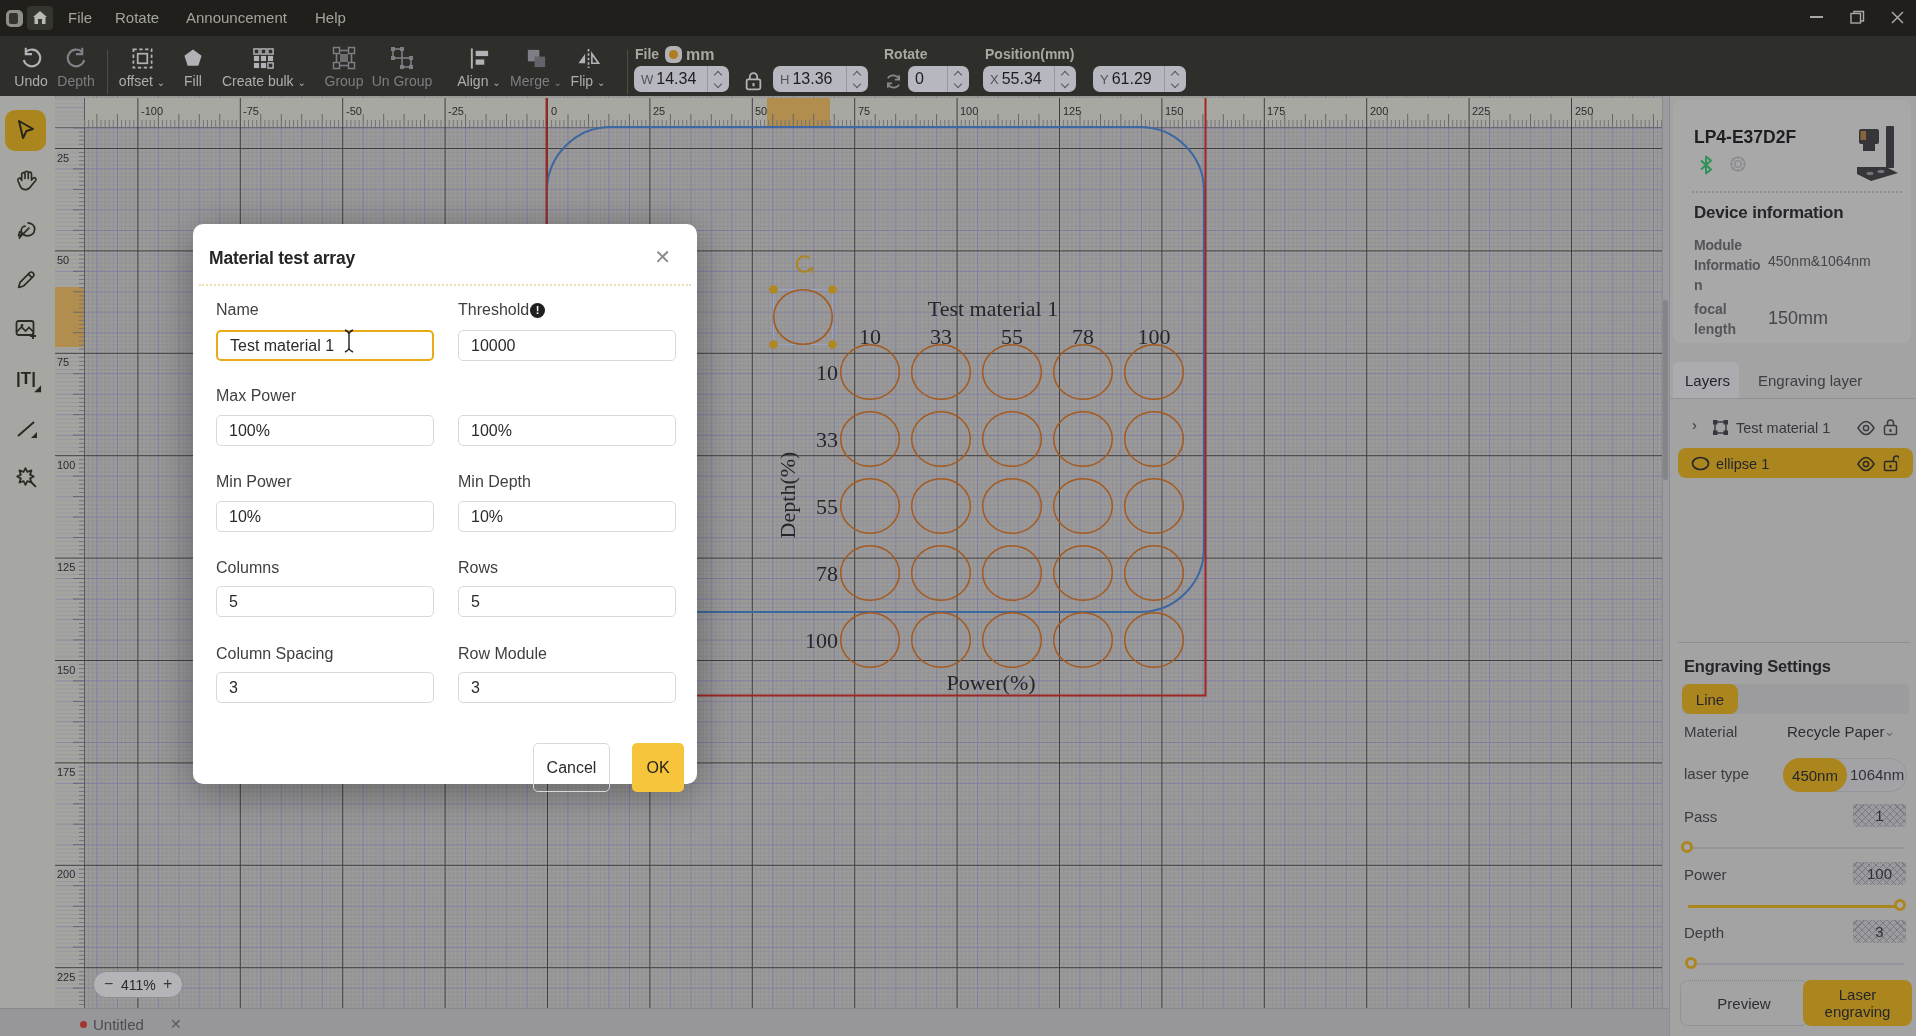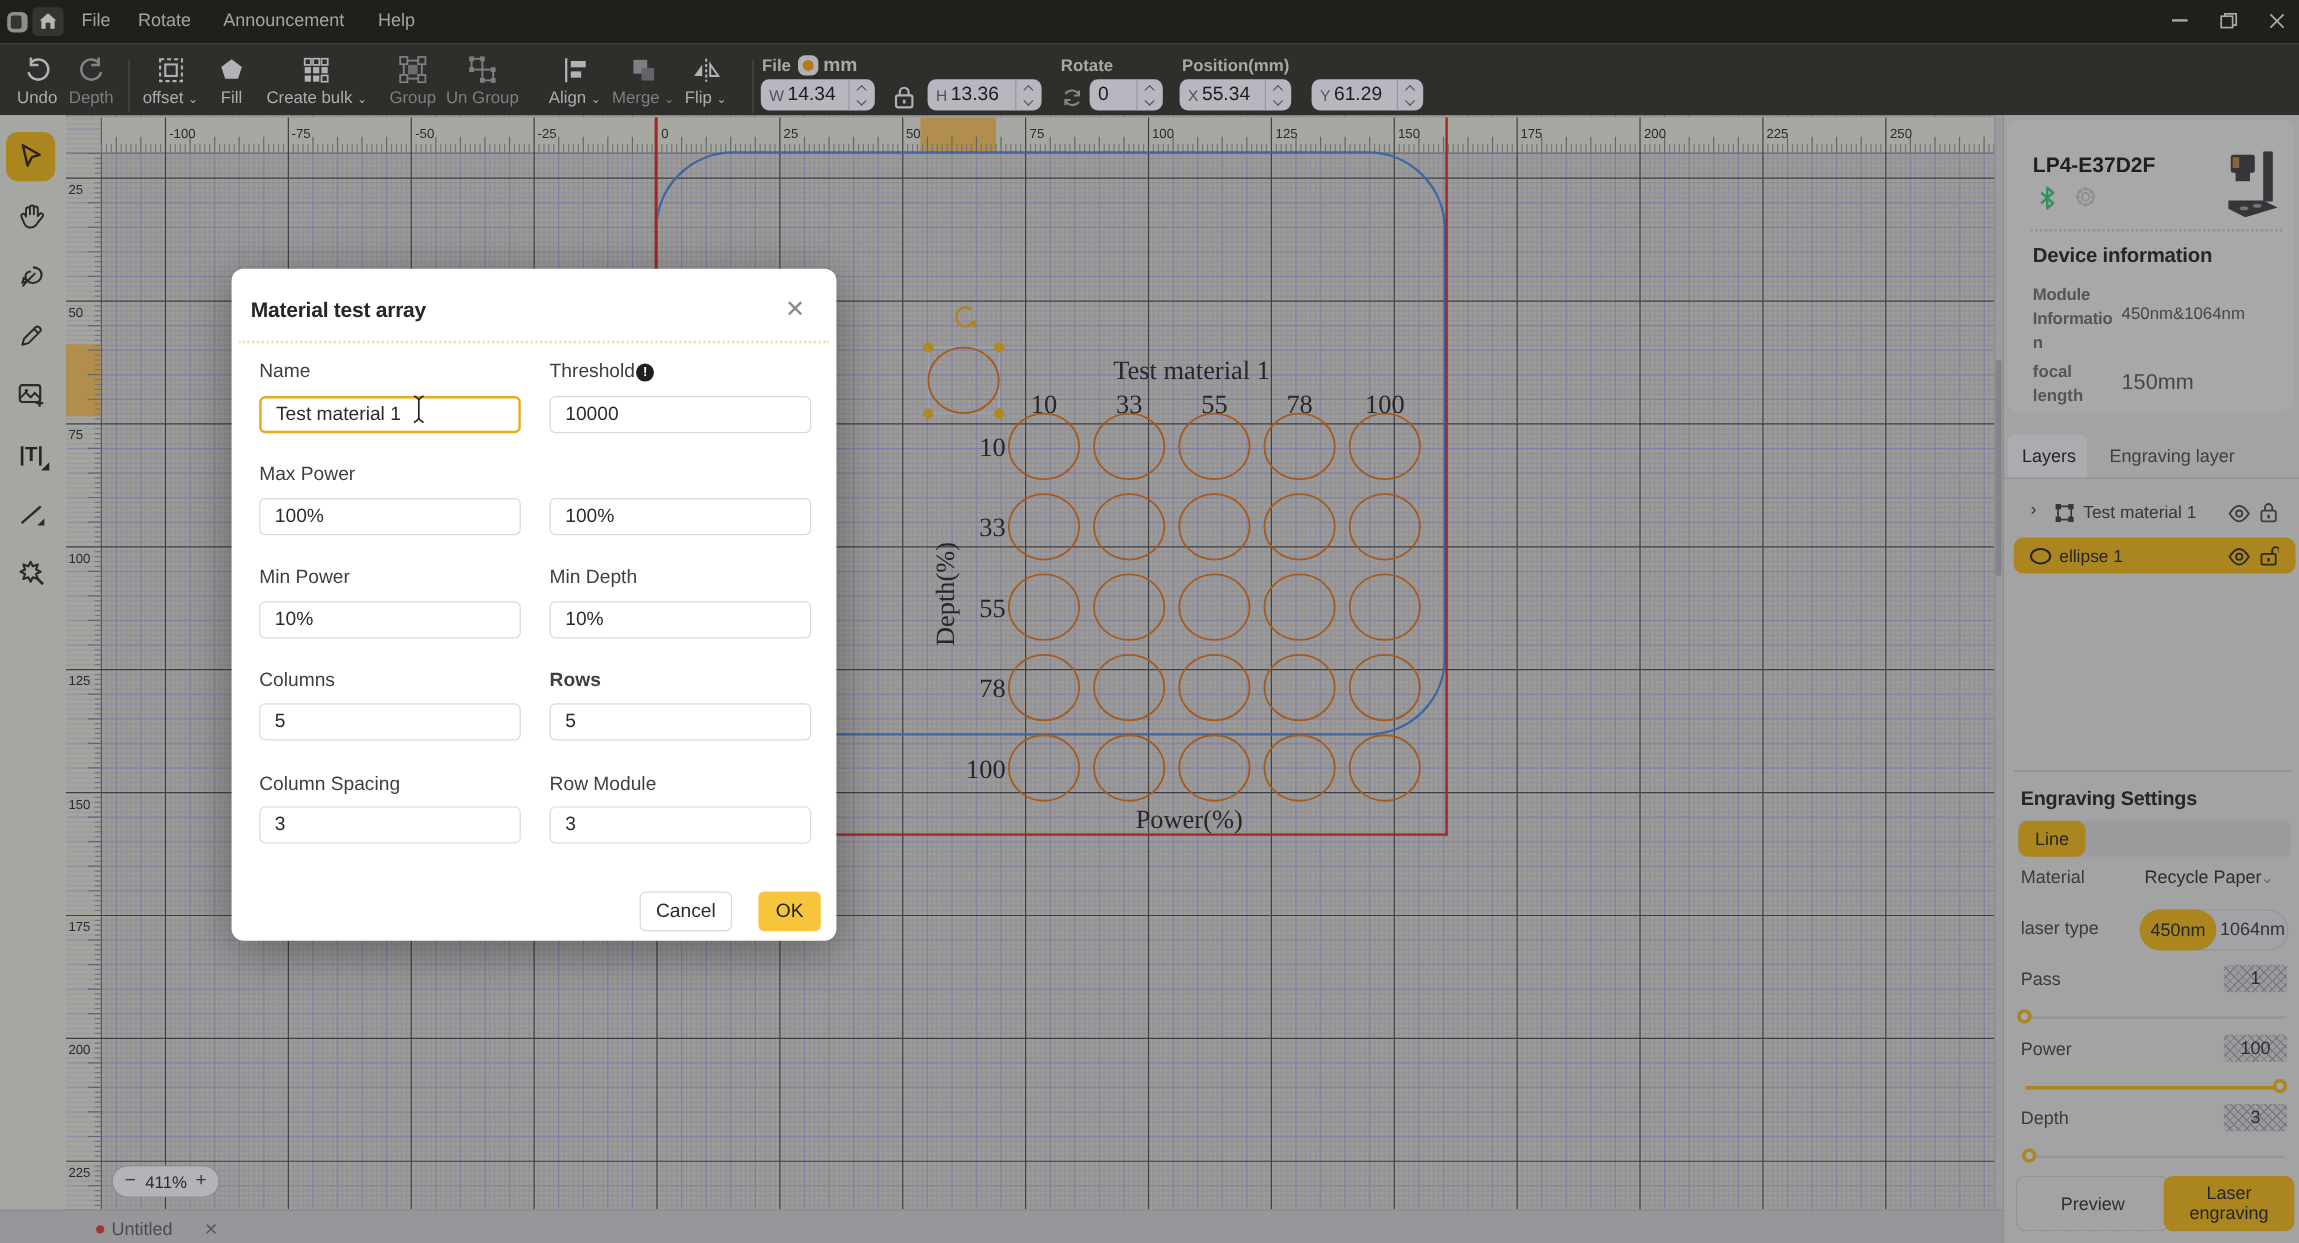--- a/index.html
+++ b/index.html
@@ -34,21 +34,21 @@
   #rpanel { position:absolute; left:1669px; top:96px; width:247px; height:940px; background:#a3a3a3; border-left:1px solid #8d8d8d; }
   
   #bottombar { position:absolute; left:0; top:1008px; width:1669px; height:28px; background:#97979b; border-top:1px solid #88888c; }
   
   #dialog { position:absolute; left:193px; top:224px; width:504px; height:560px; background:#fff; border-radius:10px; box-shadow:0 8px 40px rgba(0,0,0,0.35); }
   #dialog .dtitle { position:absolute; left:16px; top:24px; font-size:17.5px; font-weight:bold; color:#262626; letter-spacing:-0.2px; }
   #dialog .dclose { position:absolute; right:26px; top:21px; font-size:20px; color:#8c8c8c; }
   #dialog .hdiv { position:absolute; left:6px; top:60px; width:492px; border-top:2px dotted #ecdCA8; opacity:0.9; }
   .dlabel { position:absolute; font-size:16px; color:#3f3f3f; }
   .dinput { position:absolute; width:218px; height:31px; border:1px solid #d9d9d9; border-radius:5px; background:#fff; font-size:16px; color:#2b2b2b; line-height:29px; padding-left:12px; }
-  .dbtn { position:absolute; height:33px; border-radius:5px; font-size:16px; display:flex; align-items:center; justify-content:center; }
+  .dbtn { position:absolute; height:49px; border-radius:5px; font-size:16px; display:flex; align-items:center; justify-content:center; }
   .dval { width:53px; height:23px; font-size:15px; color:#2e2e34; text-align:center; line-height:23px; border-radius:3px;
     background:#9b9b9f; background-image:repeating-linear-gradient(45deg, rgba(118,118,124,.85) 0 1px, transparent 1px 5px),repeating-linear-gradient(-45deg, rgba(118,118,124,.85) 0 1px, transparent 1px 5px); }
   .knob { width:12px; height:12px; border-radius:50%; background:#a8a8ac; border:3px solid #ab861f; }
 </style>
 </head>
 <body>
 <div id="canvas">
     <svg id="cansvg" width="1614" height="912" viewBox="0 0 1614 912">
       <defs>
         <pattern id="grid" width="102.4" height="102.4" patternUnits="userSpaceOnUse" patternTransform="translate(82.9 52.5)">
@@ -480,21 +480,21 @@
   <div class="dinput" style="left:265px;top:106px;">10000</div>
   <div class="dlabel" style="left:23px;top:163px;">Max Power</div>
   <div class="dlabel" style="left:265px;top:163px;margin-top:32px;">Max Depth</div>
   <div class="dinput" style="left:23px;top:191px;">100%</div>
   <div class="dinput" style="left:265px;top:191px;">100%</div>
   <div class="dlabel" style="left:23px;top:249px;">Min Power</div>
   <div class="dlabel" style="left:265px;top:249px;">Min Depth</div>
   <div class="dinput" style="left:23px;top:277px;">10%</div>
   <div class="dinput" style="left:265px;top:277px;">10%</div>
   <div class="dlabel" style="left:23px;top:335px;">Columns</div>
-  <div class="dlabel" style="left:265px;top:335px;font-weight:bold;">Rows</div>
+  <div class="dlabel" style="left:265px;top:335px;">Rows</div>
   <div class="dinput" style="left:23px;top:362px;">5</div>
   <div class="dinput" style="left:265px;top:362px;">5</div>
   <div class="dlabel" style="left:23px;top:421px;">Column Spacing</div>
   <div class="dlabel" style="left:265px;top:421px;">Row Module</div>
   <div class="dinput" style="left:23px;top:448px;">3</div>
   <div class="dinput" style="left:265px;top:448px;">3</div>
   <div class="dbtn" style="left:340px;top:519px;width:77px;border:1px solid #d9d9d9;color:#2b2b2b;">Cancel</div>
   <div class="dbtn" style="left:439px;top:519px;width:52px;background:#f7c53c;color:#1f1f1f;">OK</div>
 </div>
 

